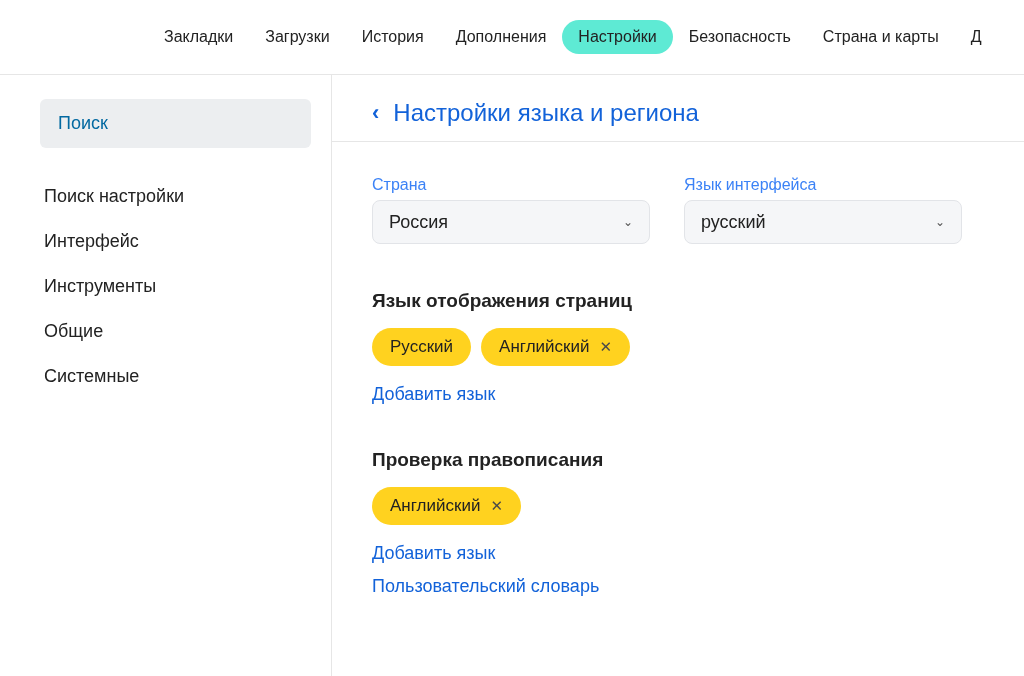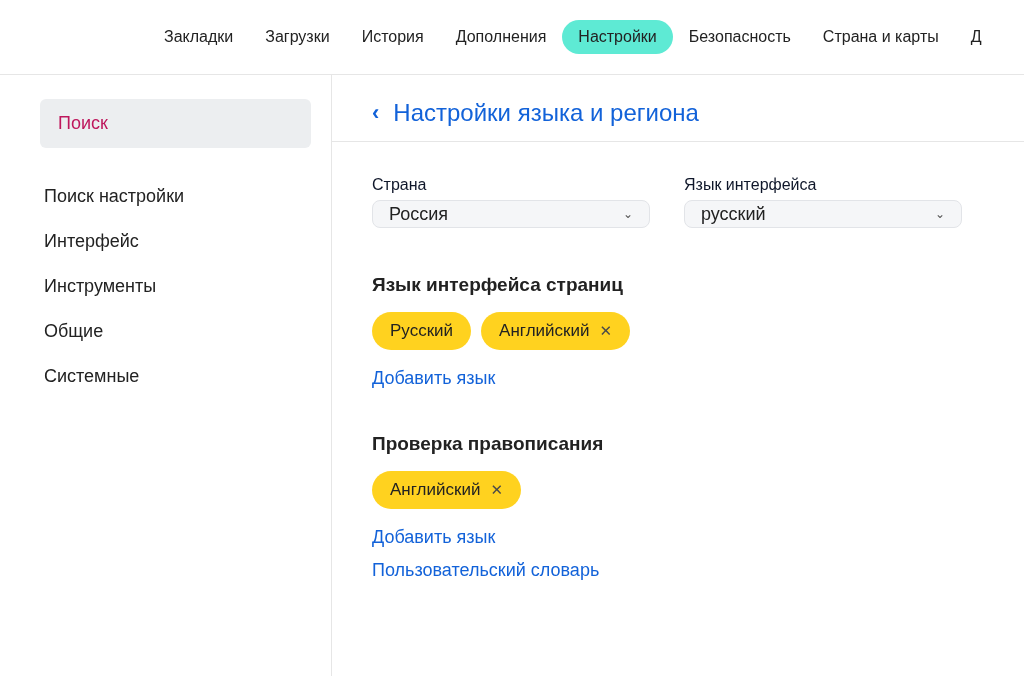--- a/index.html
+++ b/index.html
@@ -40,21 +40,21 @@
   }
   .sidebar {
     width: 332px;
     padding: 24px 20px 24px 40px;
     border-right: 1px solid #e6e6e6;
   }
   .search-box {
     background: #eceef0;
     border-radius: 6px;
     padding: 14px 18px;
-    color: #be185d;
+    color: #0369a1;
     font-size: 18px;
     margin-bottom: 28px;
   }
   .side-item {
     font-size: 18px;
     padding: 10px 4px;
     margin-bottom: 4px;
     cursor: pointer;
     color: #222;
   }
@@ -89,26 +89,26 @@
   }
 
   .row2 {
     display: flex;
     gap: 34px;
     margin-bottom: 46px;
   }
   .field { display: flex; flex-direction: column; }
   .field-label {
     font-size: 16px;
-    color: #0f172a;
+    color: #3b82f6;
     margin-bottom: 6px;
   }
   .select {
     width: 278px;
-    height: 28px;
+    height: 44px;
     border: 1px solid #e2e4e8;
     border-radius: 8px;
     background: #f5f6f8;
     display: flex;
     align-items: center;
     justify-content: space-between;
     padding: 0 16px;
     font-size: 18px;
     cursor: pointer;
   }
@@ -194,21 +194,21 @@
       <div class="field">
         <div class="field-label">Язык интерфейса</div>
         <div class="select">
           <span>русский</span>
           <span class="caret">⌄</span>
         </div>
       </div>
     </div>
 
     <div class="section">
-      <div class="section-title">Язык интерфейса страниц</div>
+      <div class="section-title">Язык отображения страниц</div>
       <div class="pills">
         <div class="pill">
           <span>Русский</span>
         </div>
         <div class="pill">
           <span>Английский</span>
           <span class="x">✕</span>
         </div>
       </div>
       <span class="link">Добавить язык</span>

